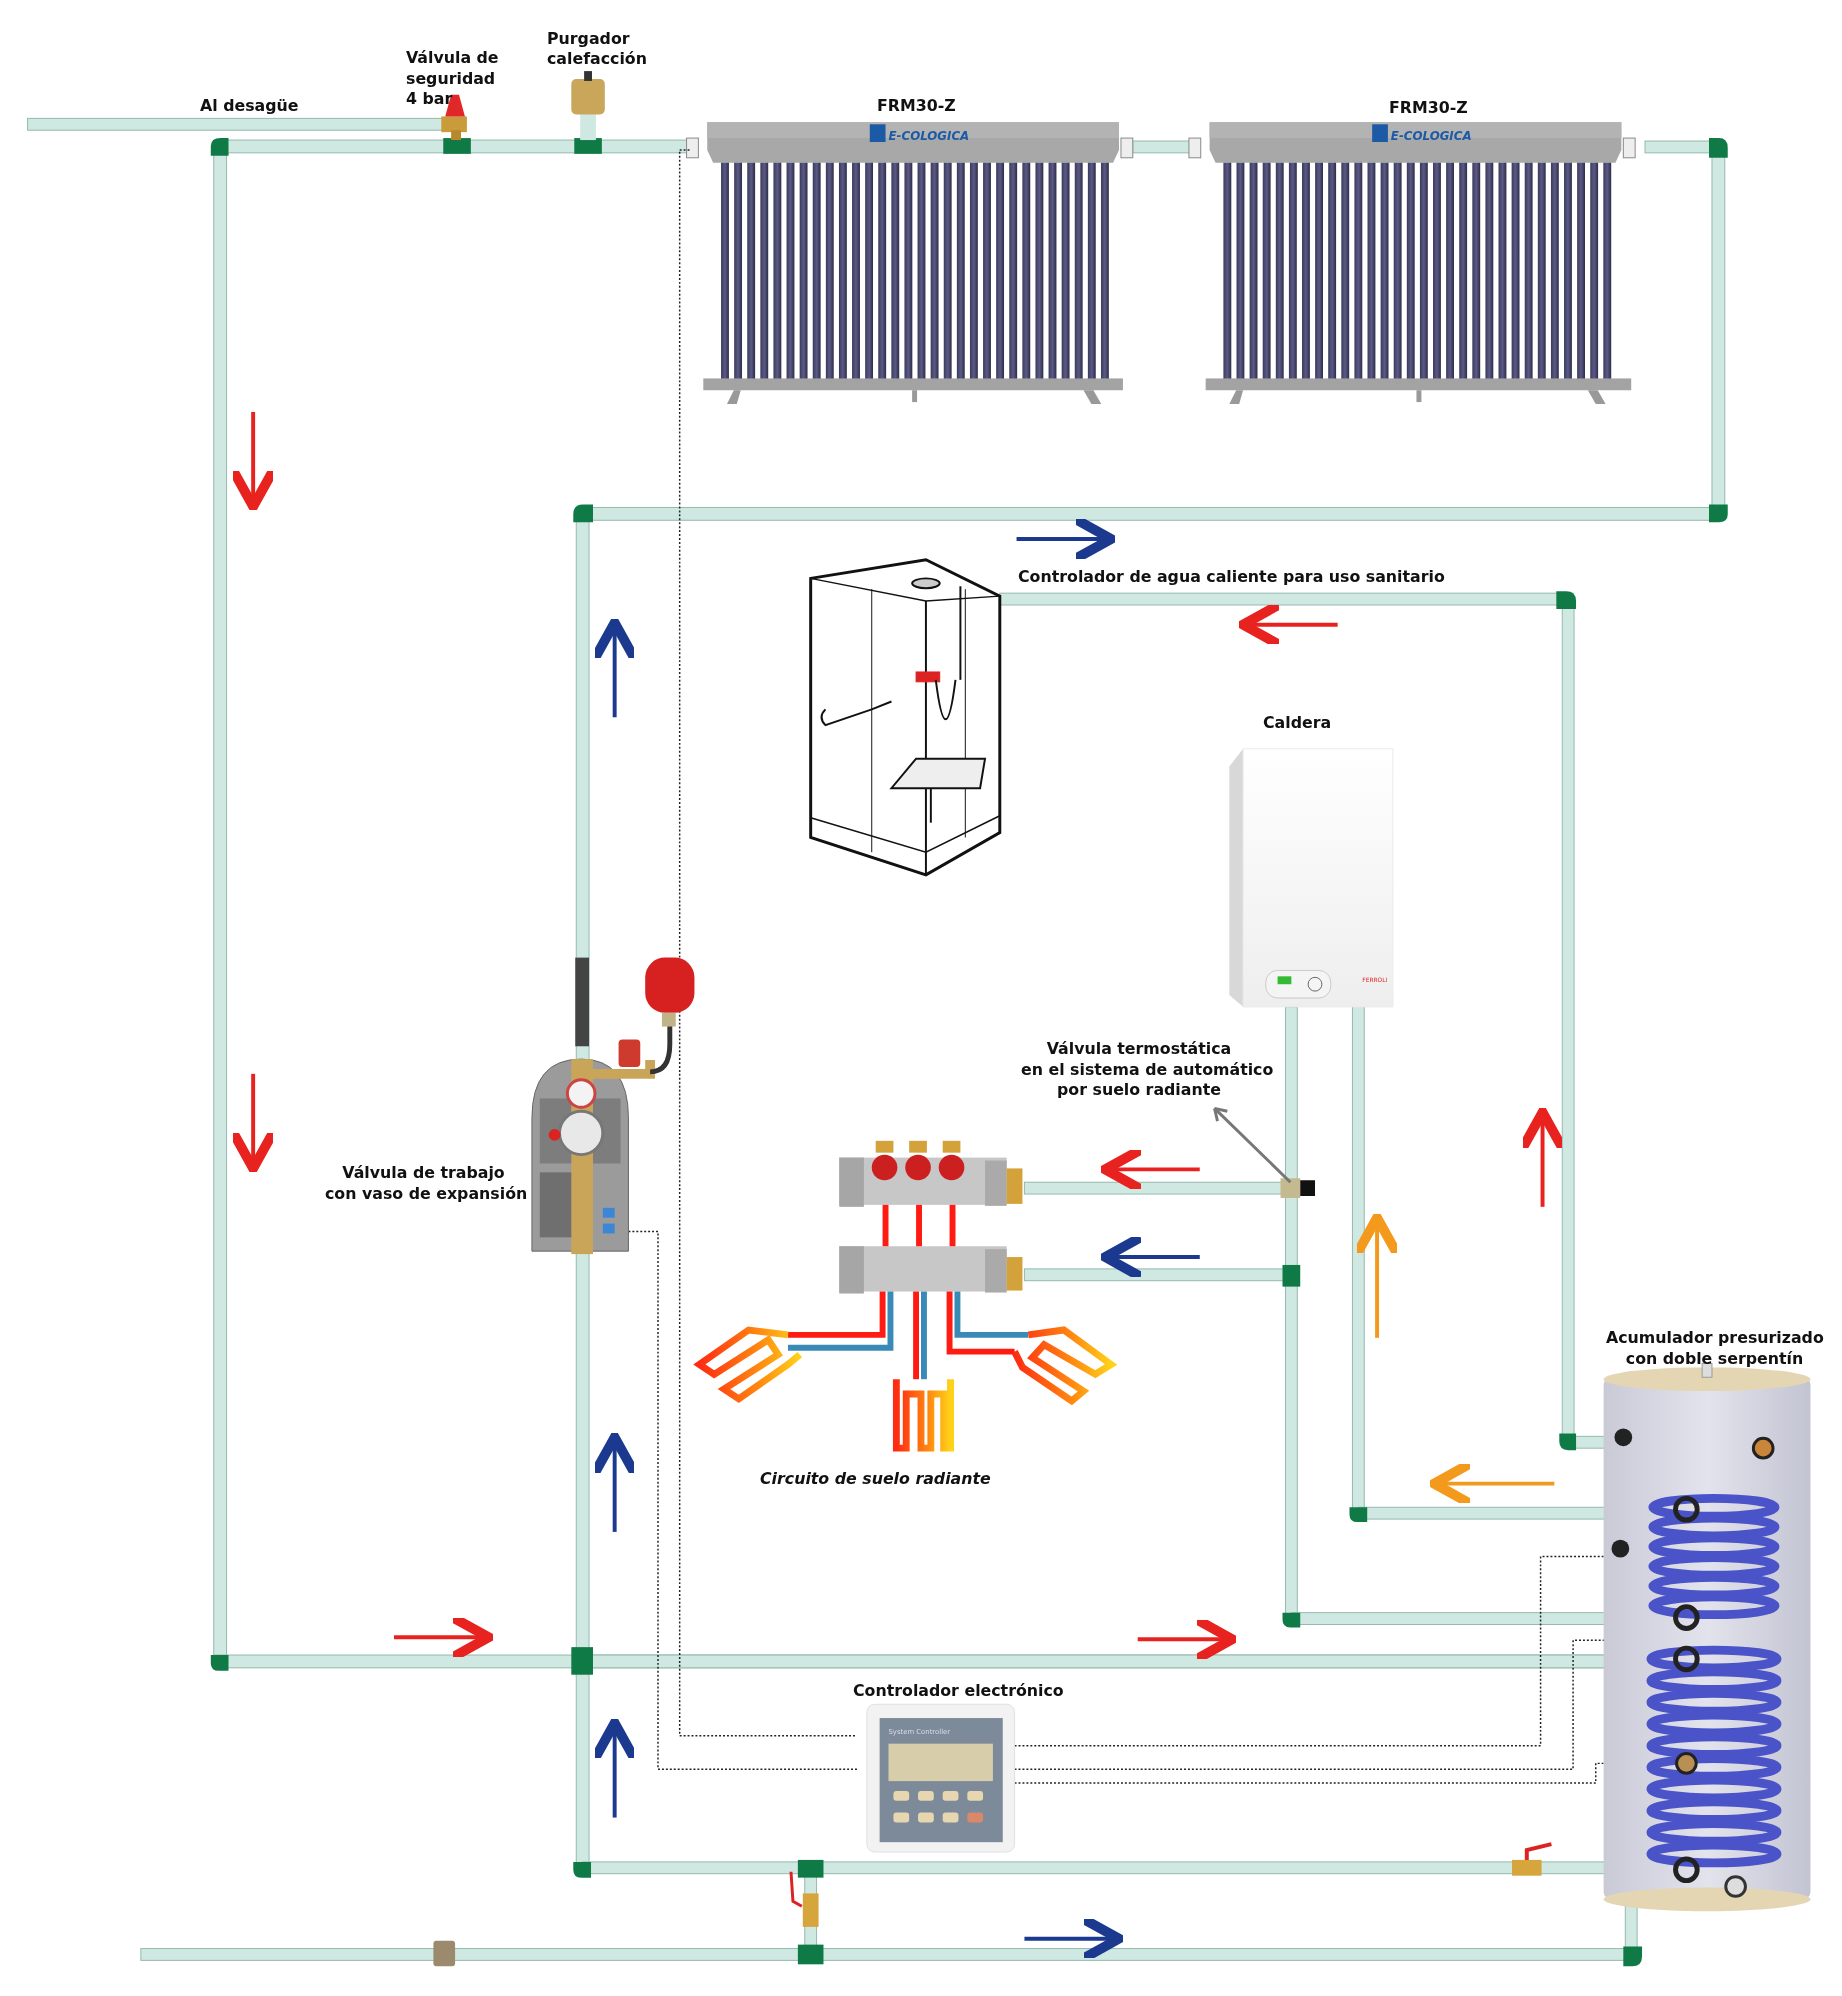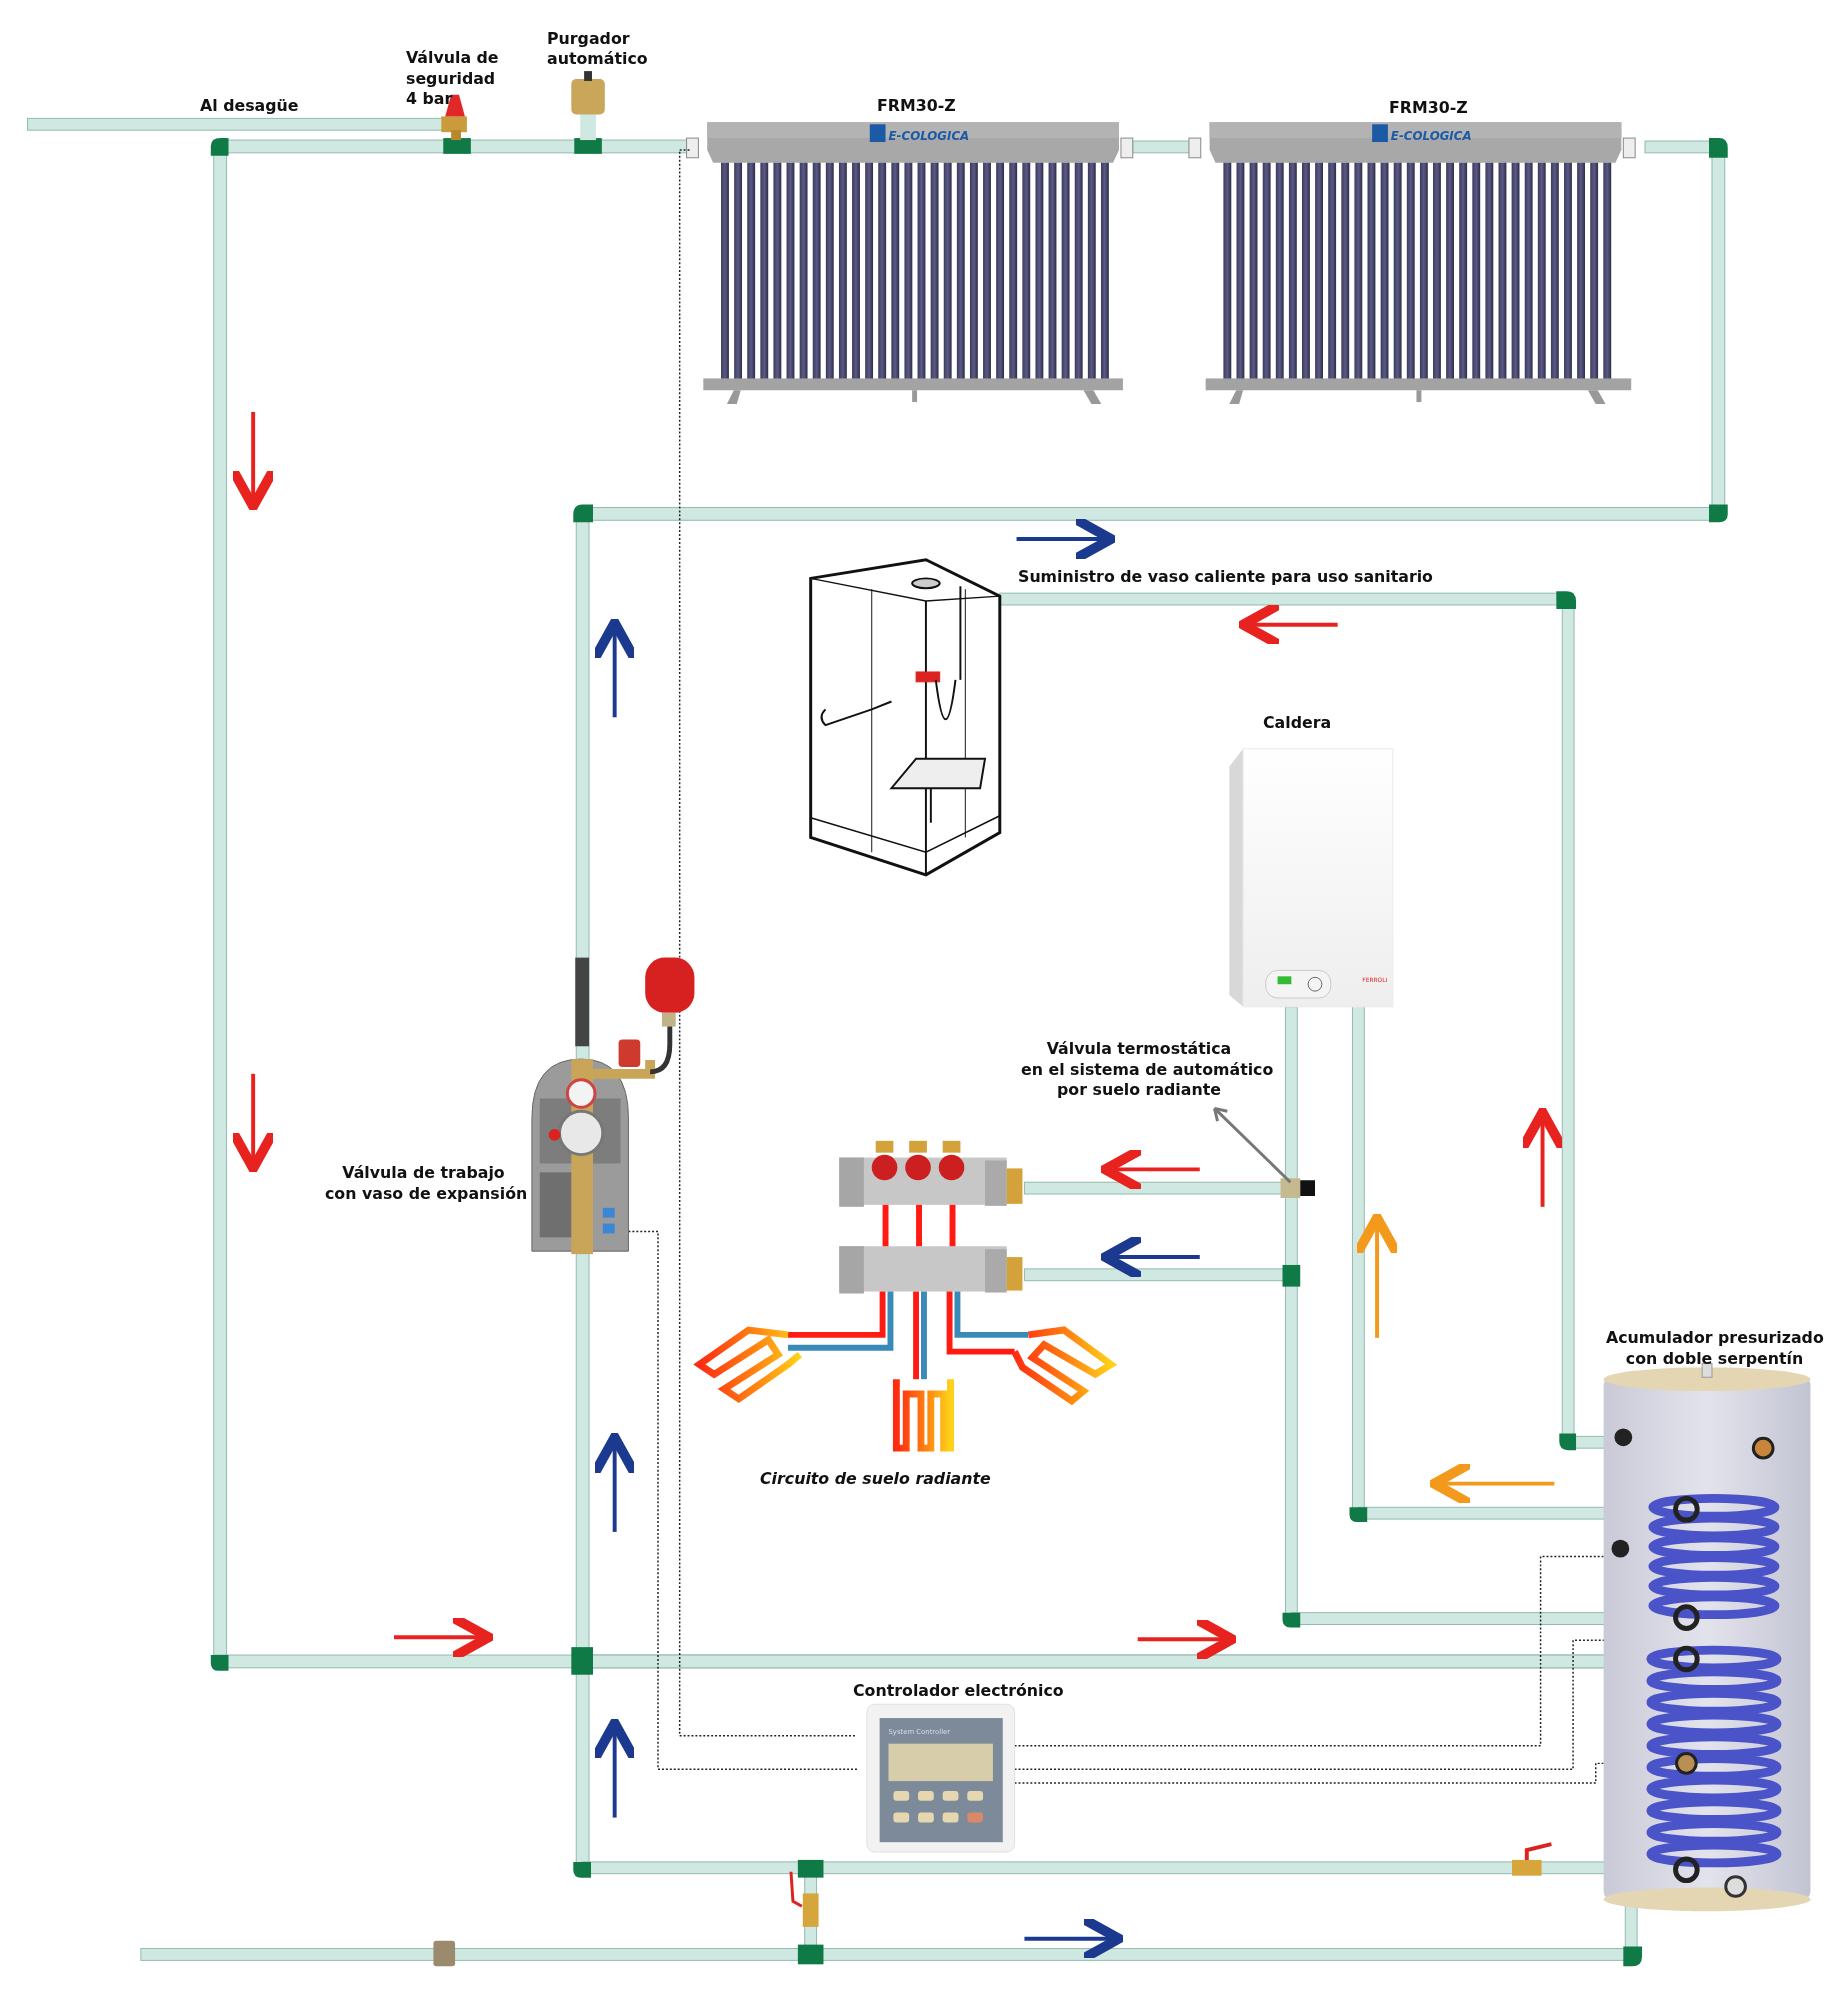--- a/index.html
+++ b/index.html
@@ -374,24 +374,24 @@
       <line x1="1155" y1="1664" x2="1247" y2="1664" stroke="#e8231f" stroke-width="4" marker-end="url(#ahRed)"></line>
       <line x1="1040" y1="1968" x2="1132" y2="1968" stroke="#1b3a8f" stroke-width="4" marker-end="url(#ahBlue)"></line>
     </g>
 </svg>
 
 <div class="lbl" style="left:200px;top:96px;">Al desagüe</div>
 <div class="lbl" style="left:406px;top:48px;">Válvula de
 seguridad
 4 bar</div>
 <div class="lbl" style="left:547px;top:28.6px;">Purgador
-automático</div>
+calefacción</div>
 <div class="lbl" style="left:877px;top:96px;">FRM30-Z</div>
 <div class="lbl" style="left:1389px;top:98px;">FRM30-Z</div>
-<div class="lbl" style="left:1018px;top:567px;">Suministro de vaso caliente para uso sanitario</div>
+<div class="lbl" style="left:1018px;top:567px;">Controlador de agua caliente para uso sanitario</div>
 <div class="lbl" style="left:1263px;top:713px;">Caldera</div>
 <div class="lbl c" style="left:1021px;top:1039px;width:236px;">Válvula termostática
 en el sistema de automático
 por suelo radiante</div>
 <div class="lbl c" style="left:325px;top:1163px;width:197px;">Válvula de trabajo
 con vaso de expansión</div>
 <div class="lbl" style="left:760px;top:1469px;font-style:italic;">Circuito de suelo radiante</div>
 <div class="lbl c" style="left:1606px;top:1328px;width:217px;">Acumulador presurizado
 con doble serpentín</div>
 <div class="lbl" style="left:853px;top:1681px;text-align:right;">Controlador electrónico</div>

